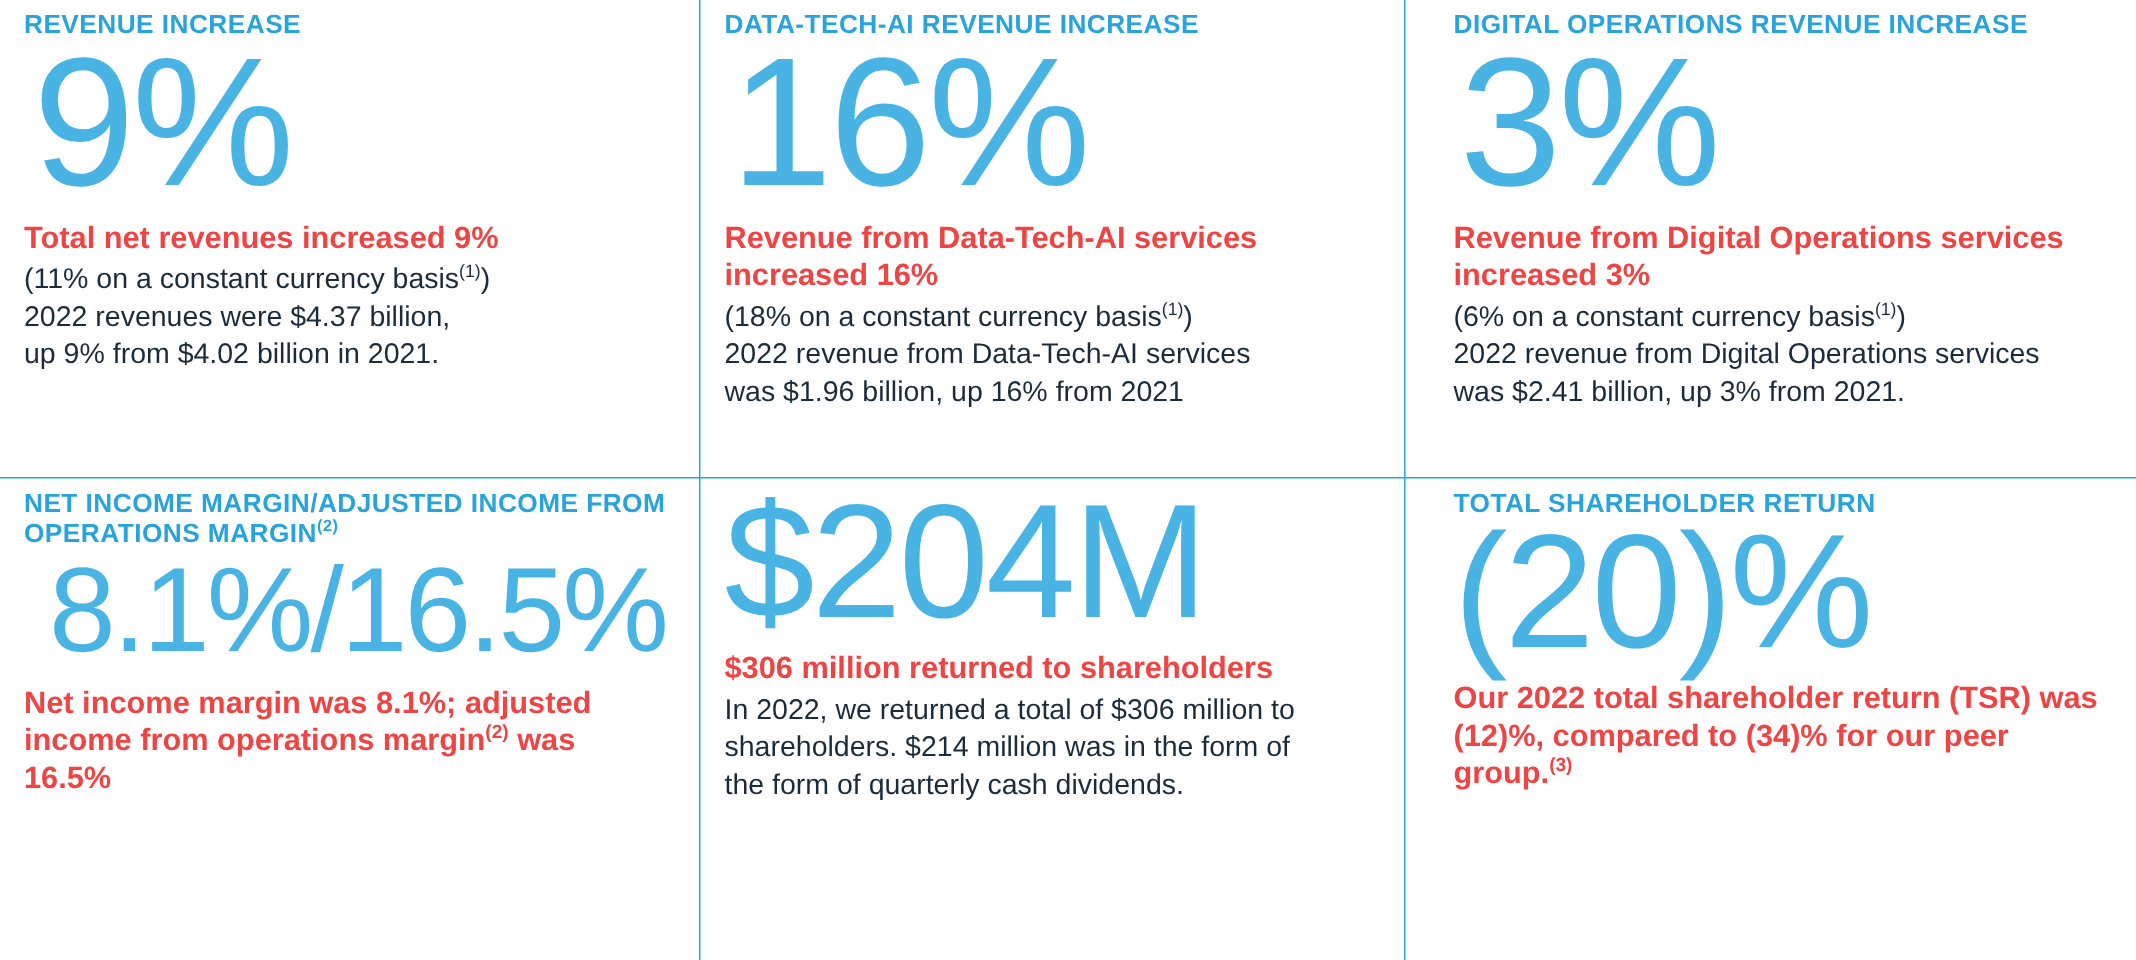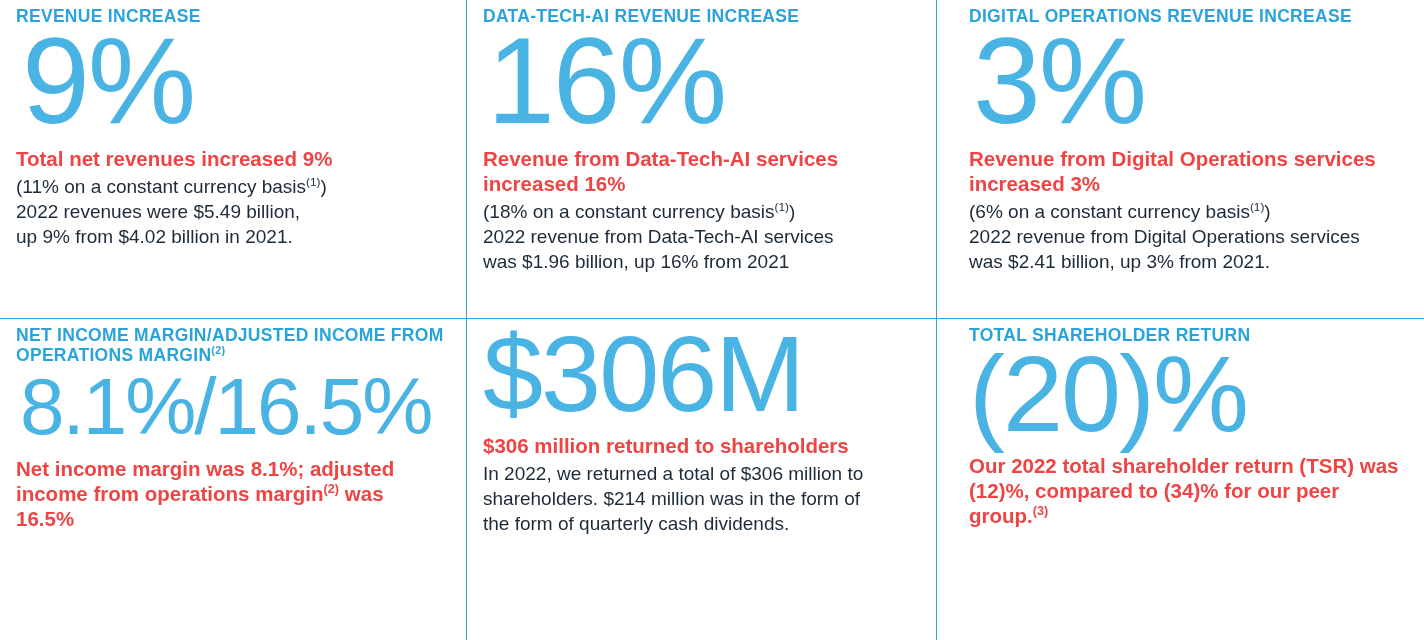--- a/index.html
+++ b/index.html
@@ -50,21 +50,21 @@
   .bignum {
     color: #49b4e4;
     font-weight: 400;
     line-height: 0.98;
     letter-spacing: -2px;
     margin: -6px 0 4px 0;
     white-space: nowrap;
   }
   .bignum.size-xl { font-size: 122px; }
   .bignum.size-lg { font-size: 108px; }
-  .bignum.size-md { font-size: 80px; }
+  .bignum.size-md { font-size: 80px; text-align: right; }
 
   .headline {
     font-weight: bold;
     font-size: 20.5px;
     line-height: 1.22;
     color: #ef4444;
     margin: 0 0 3px 0;
   }
   .body {
     font-size: 19px;
@@ -95,21 +95,21 @@
 <body>
 
 <div class="grid">
 
   <div class="cell cell-1 col1 row1">
     <div class="eyebrow">REVENUE INCREASE</div>
     <div class="bignum size-xl">9%</div>
     <div class="headline">Total net revenues increased 9%</div>
     <div class="body">
       <span class="ln">(11% on a constant currency basis<sup>(1)</sup>)</span>
-      <span class="ln">2022 revenues were $5.49 billion,</span>
+      <span class="ln">2022 revenues were $4.37 billion,</span>
       <span class="ln">up 9% from $4.02 billion in 2021.</span>
     </div>
   </div>
 
   <div class="cell cell-2 col2 row1">
     <div class="eyebrow">DATA-TECH-AI REVENUE INCREASE</div>
     <div class="bignum size-xl">16%</div>
     <div class="headline">Revenue from Data-Tech-AI services increased 16%</div>
     <div class="body">
       <span class="ln">(18% on a constant currency basis<sup>(1)</sup>)</span>
@@ -129,21 +129,21 @@
     </div>
   </div>
 
   <div class="cell cell-4 col1 row2">
     <div class="eyebrow">NET INCOME MARGIN/ADJUSTED INCOME FROM OPERATIONS MARGIN<sup>(2)</sup></div>
     <div class="bignum size-md">8.1%/16.5%</div>
     <div class="headline">Net income margin was 8.1%; adjusted income from operations margin<sup>(2)</sup> was 16.5%</div>
   </div>
 
   <div class="cell cell-5 col2 row2">
-    <div class="bignum size-lg">$306M</div>
+    <div class="bignum size-lg">$204M</div>
     <div class="headline">$306 million returned to shareholders</div>
     <div class="body">
       <span class="ln">In 2022, we returned a total of $306 million to</span>
       <span class="ln">shareholders. $214 million was in the form of</span>
       <span class="ln">the form of quarterly cash dividends.</span>
     </div>
   </div>
 
   <div class="cell cell-6 col3 row2">
     <div class="eyebrow">TOTAL SHAREHOLDER RETURN</div>

